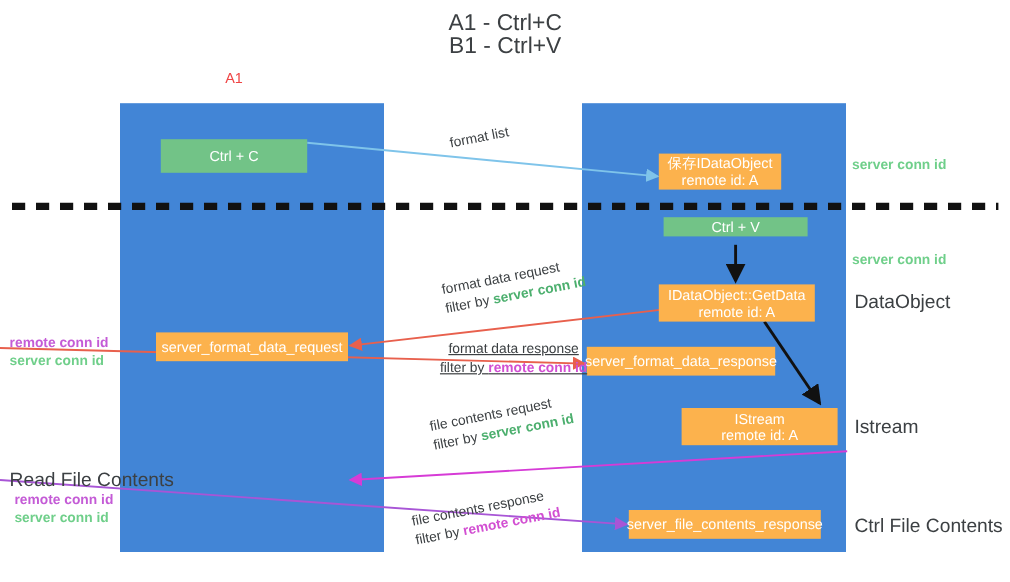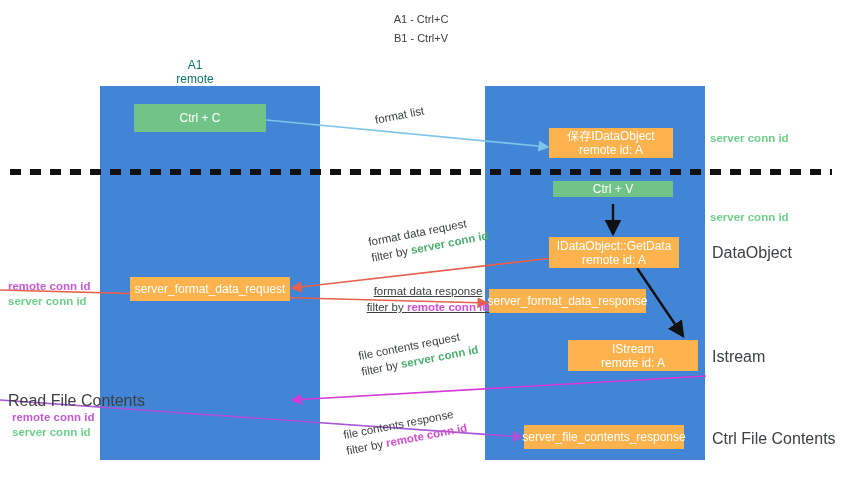--- a/index.html
+++ b/index.html
@@ -16,33 +16,33 @@
     height: 485px;
     background: #ffffff;
     overflow: hidden;
   }
   .title {
     position: absolute;
     left: 0;
     top: 10px;
     width: 842px;
     text-align: center;
-    font-size: 11px;
+    font-size: 19px;
     color: #3c4043;
     line-height: 19px;
   }
   .lane {
     position: absolute;
     background: #4285d6;
   }
   .lane-head {
     position: absolute;
     text-align: center;
     font-size: 12px;
-    color: #0f766e;
+    color: #ef4444;
     line-height: 14px;
   }
   .node {
     position: absolute;
     box-sizing: border-box;
     display: flex;
     flex-direction: column;
     align-items: center;
     justify-content: center;
     text-align: center;
@@ -91,21 +91,20 @@
 
 <div id="canvas">
 
   <div class="title">
     <div>A1 - Ctrl+C</div>
     <div>B1 - Ctrl+V</div>
   </div>
 
   <div class="lane-head" style="left:130px; top:58px; width:130px;">
     <div>A1</div>
-    <div>remote</div>
   </div>
 
   <div class="lane" style="left:100px; top:86px; width:220px; height:374px;"></div>
   <div class="lane" style="left:485px; top:86px; width:220px; height:374px;"></div>
 
   <svg class="overlay">
     <defs>
       <marker id="ah-blue" markerWidth="7" markerHeight="7" refX="6" refY="3.5" orient="auto">
         <path d="M0,0 L7,3.5 L0,7 z" fill="#7fc4ea"></path>
       </marker>
@@ -133,25 +132,25 @@
 
     <path d="M552,258 L292,288" stroke="#e8604d" stroke-width="1.6" fill="none" marker-end="url(#ah-red)"></path>
 
     <path d="M0,290 L487,303" stroke="#e8604d" stroke-width="1.6" fill="none" marker-end="url(#ah-red)"></path>
 
     <path d="M706,376 L292,400" stroke="#d63bd6" stroke-width="1.6" fill="none" marker-end="url(#ah-mag)"></path>
 
     <path d="M0,400 L522,437" stroke="#a855d6" stroke-width="1.6" fill="none" marker-end="url(#ah-pur)"></path>
   </svg>
 
-  <div class="node green" style="left:134px; top:104px; width:132px; height:28px;">
+  <div class="node green" style="left:134px; top:116px; width:122px; height:28px;">
     <div>Ctrl + C</div>
   </div>
 
-  <div class="node orange" style="left:549px; top:128px; width:124px; height:30px;">
+  <div class="node orange" style="left:549px; top:128px; width:102px; height:30px;">
     <div>保存IDataObject</div>
     <div class="l2">remote id: A</div>
   </div>
 
   <div class="node green" style="left:553px; top:181px; width:120px; height:16px;">
     <div>Ctrl + V</div>
   </div>
 
   <div class="node orange" style="left:549px; top:237px; width:130px; height:31px;">
     <div>IDataObject::GetData</div>

